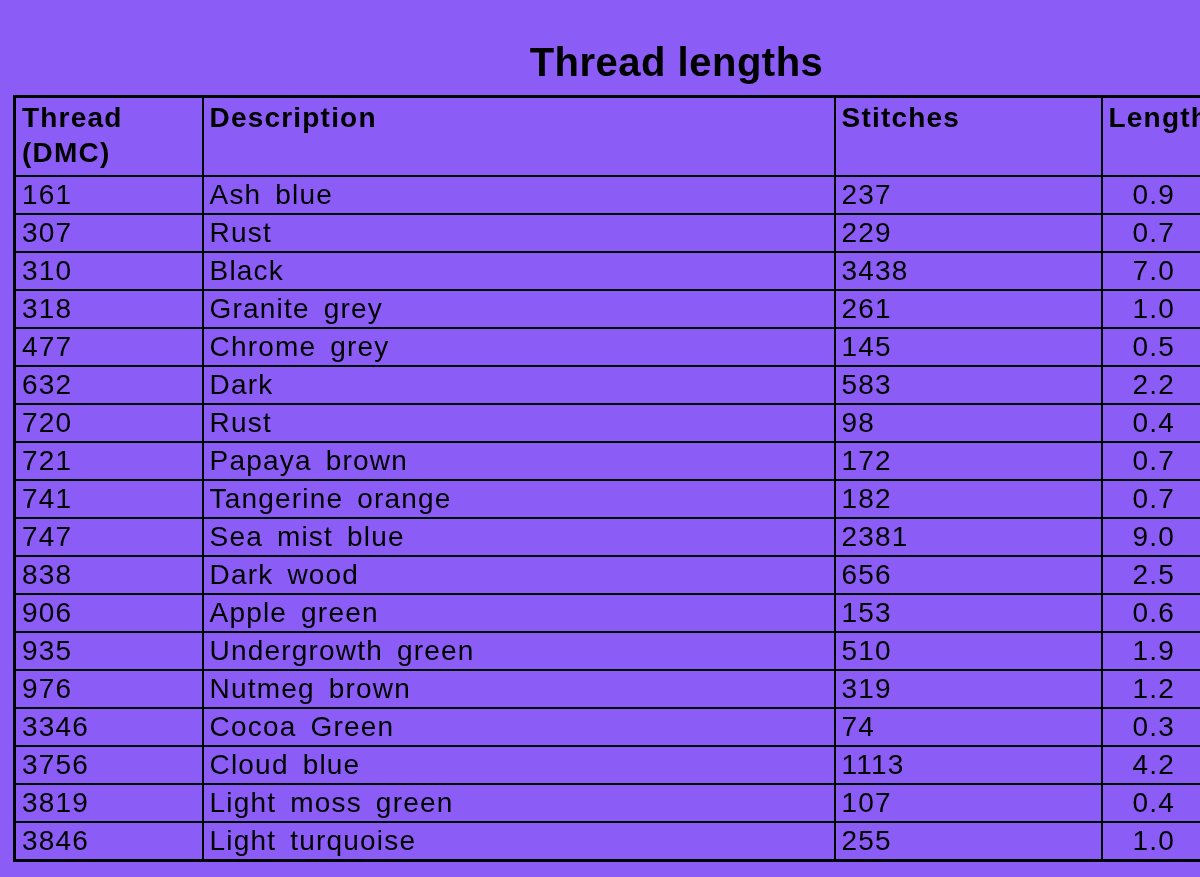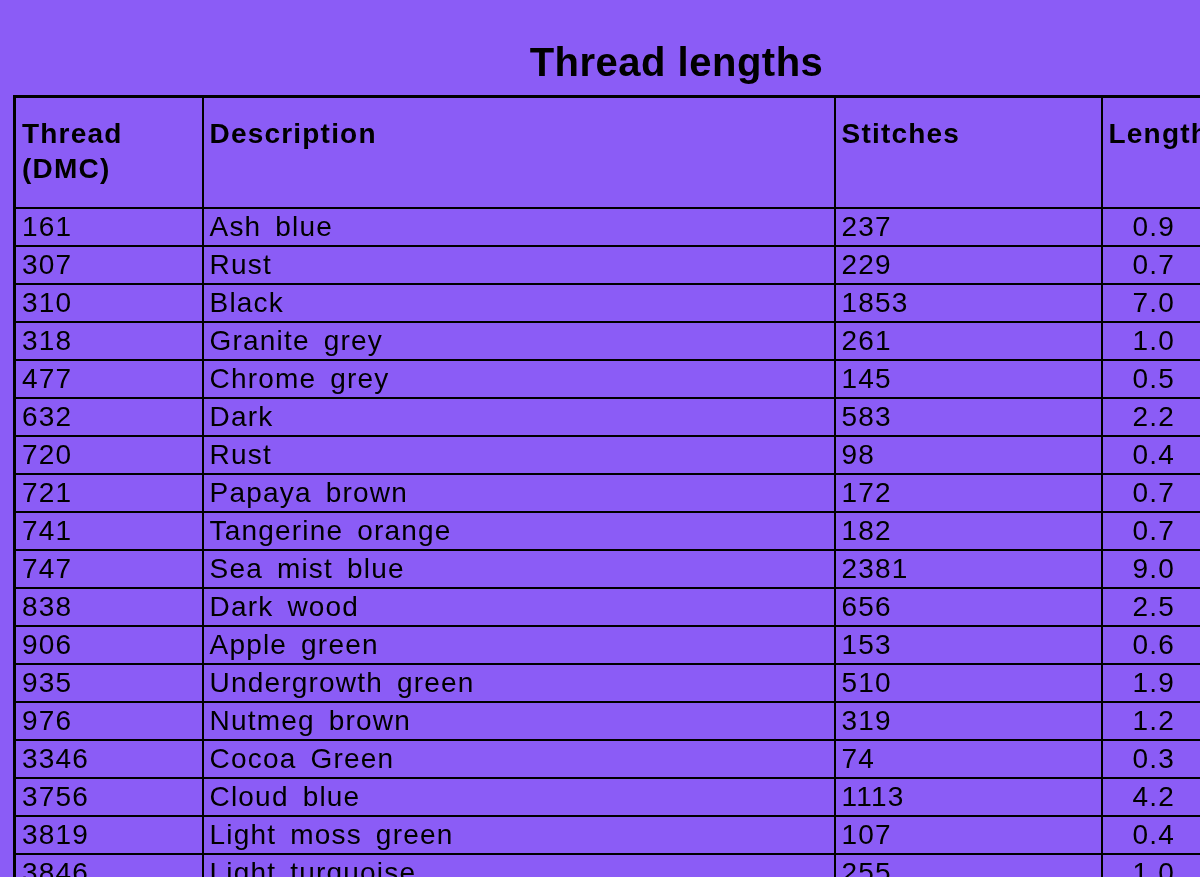--- a/index.html
+++ b/index.html
@@ -43,21 +43,21 @@
     letter-spacing: 1.2px;
     word-spacing: 5px;
     overflow: hidden;
     white-space: nowrap;
   }
   th {
     text-align: left;
     vertical-align: top;
     font-weight: bold;
     height: 73px;
-    padding: 18px 6px;
+    padding: 2px 6px;
     line-height: 1.25;
     white-space: normal;
   }
   td {
     height: 36px;
     line-height: 36px;
     padding: 0 6px;
     vertical-align: middle;
   }
   .col-thread   { width: 188px; }
@@ -97,21 +97,21 @@
         </tr>
         <tr>
           <td class="col-thread">307</td>
           <td class="col-desc">Rust</td>
           <td class="col-stitches">229</td>
           <td class="col-length">0.7</td>
         </tr>
         <tr>
           <td class="col-thread">310</td>
           <td class="col-desc">Black</td>
-          <td class="col-stitches">1853</td>
+          <td class="col-stitches">3438</td>
           <td class="col-length">7.0</td>
         </tr>
         <tr>
           <td class="col-thread">318</td>
           <td class="col-desc">Granite grey</td>
           <td class="col-stitches">261</td>
           <td class="col-length">1.0</td>
         </tr>
         <tr>
           <td class="col-thread">477</td>

